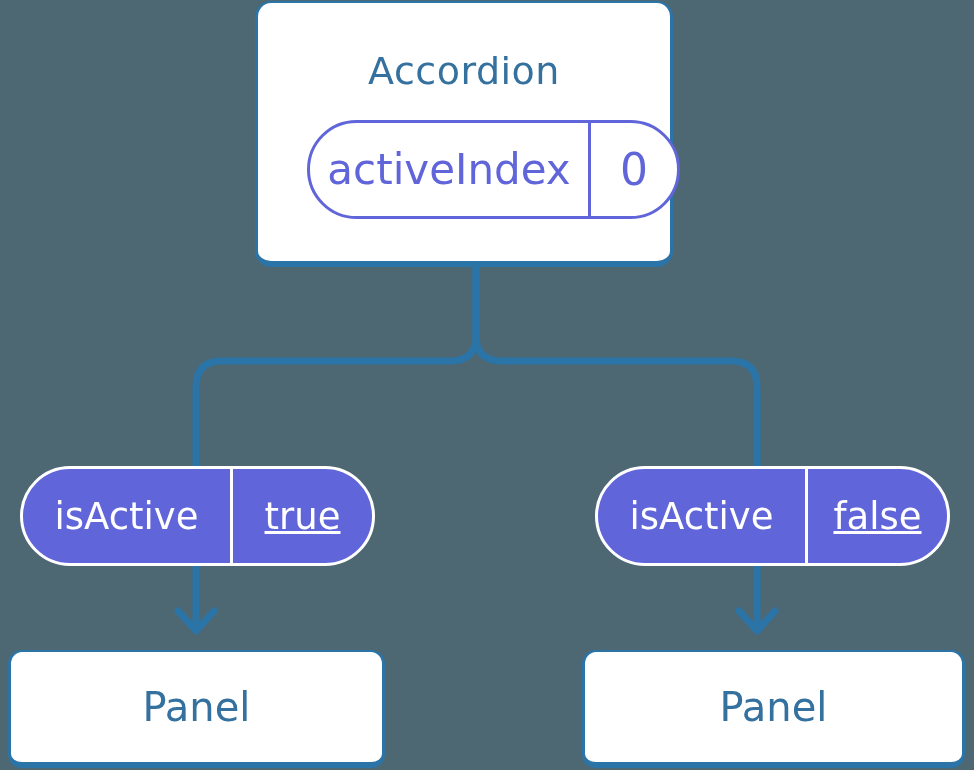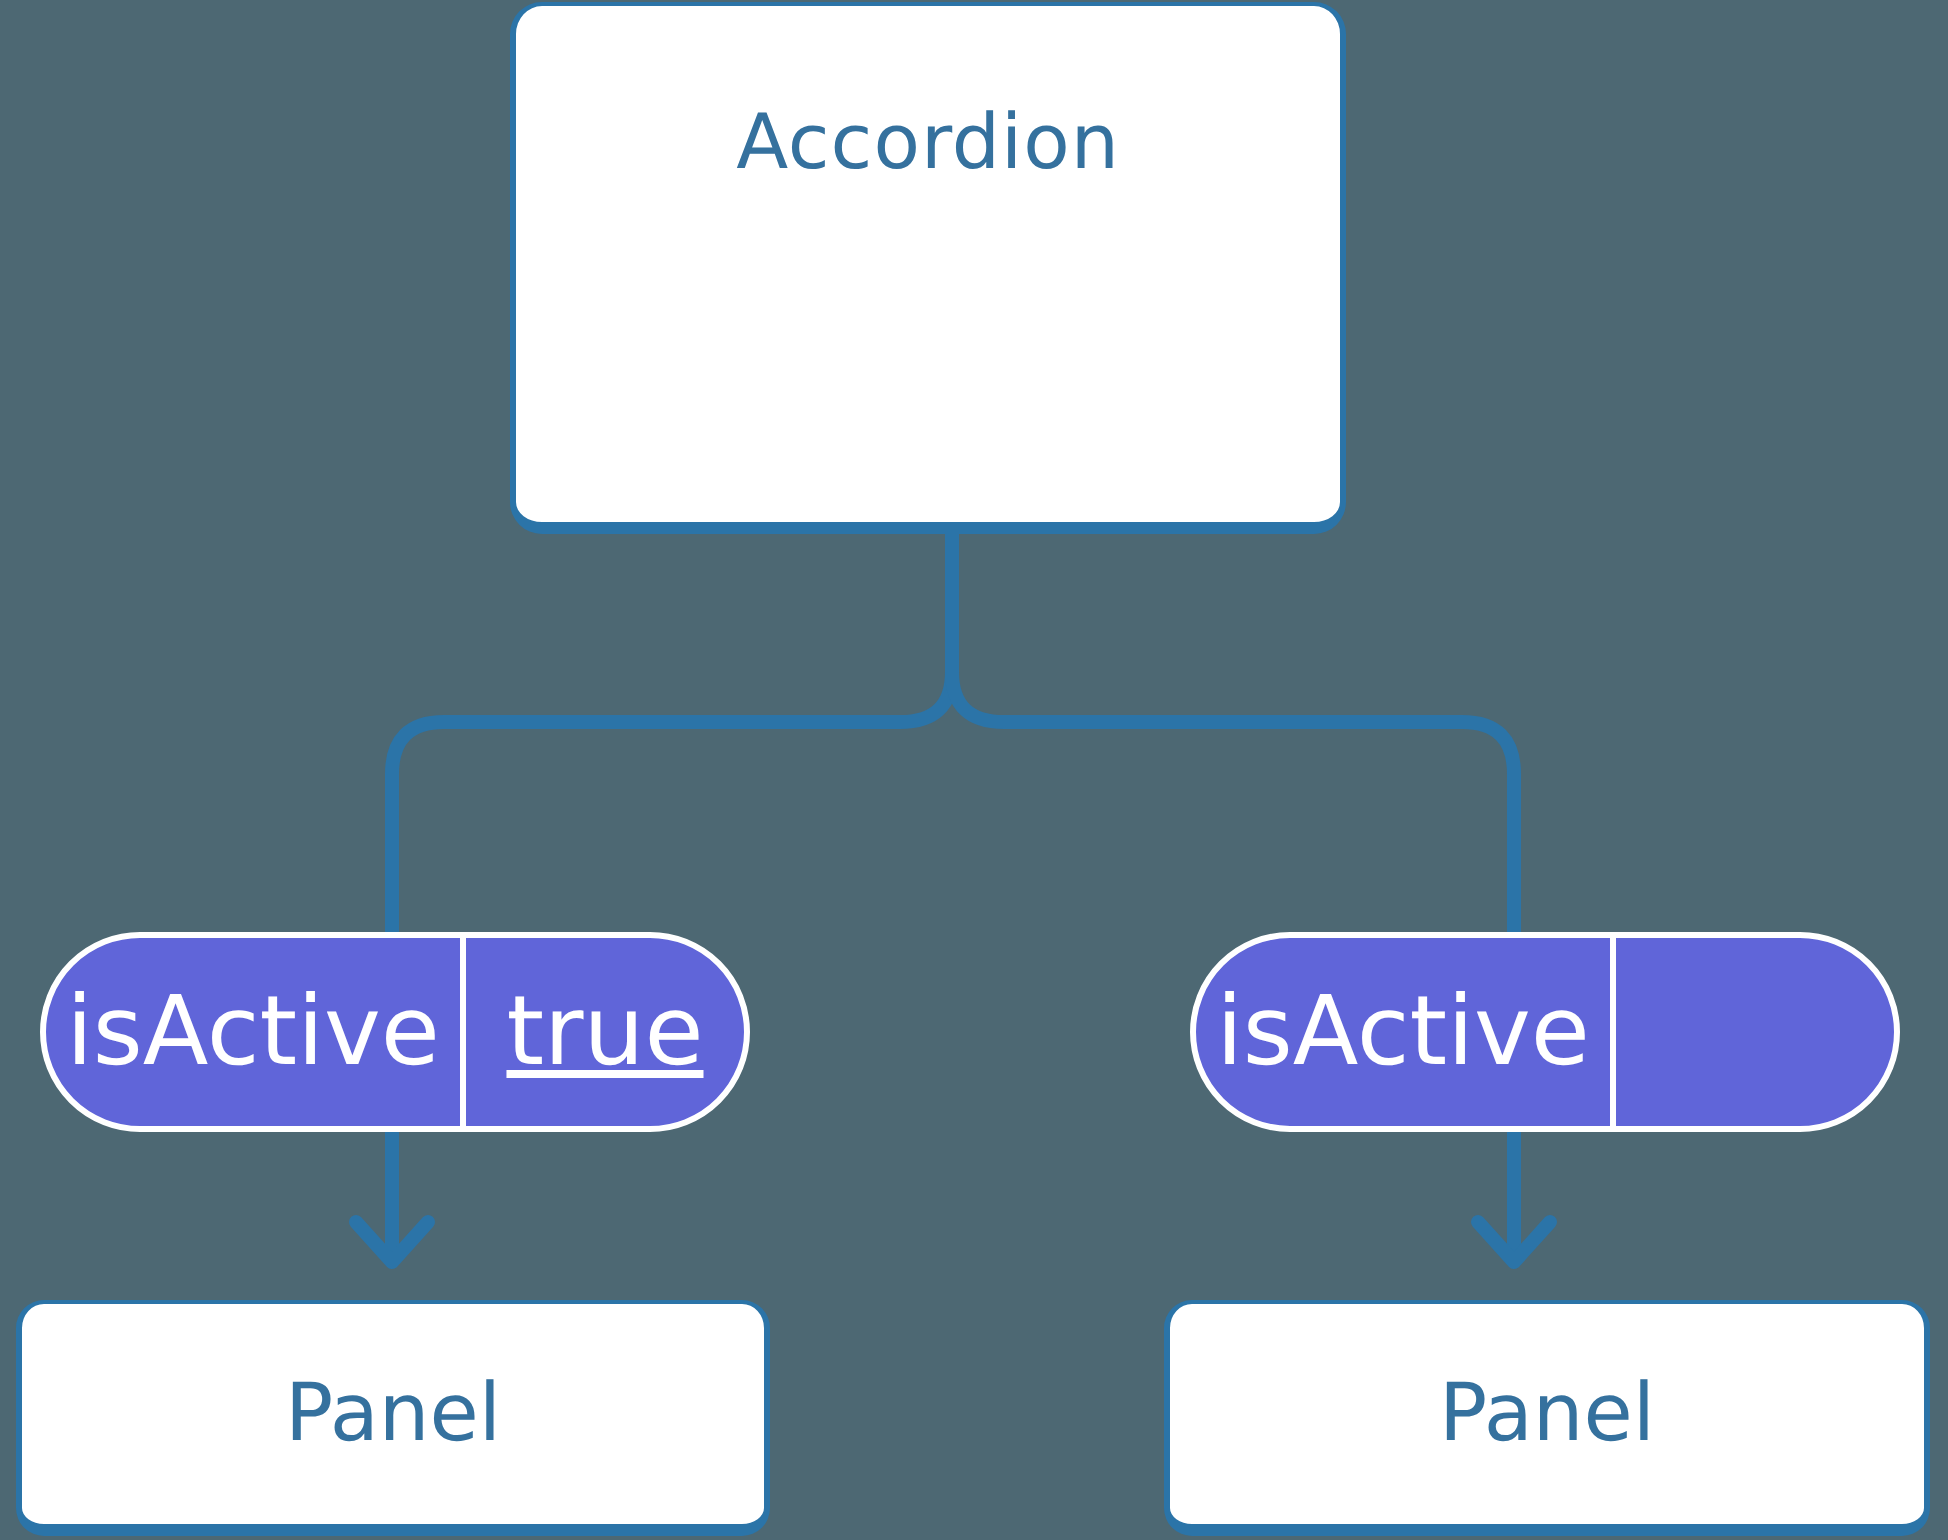--- a/index.html
+++ b/index.html
@@ -61,21 +61,21 @@
   }
   
   .prop-pill{
     position:absolute;top:466px;
     width:355px;height:100px;
     background:var(--purple);
     border:3px solid var(--pill-text);
     border-radius:52px;
     display:flex;align-items:stretch;
     color:var(--pill-text);
-    font-size:48px;
+    font-size:37px;
     z-index:3;
   }
   .prop-pill-left{left:20px;}
   .prop-pill-right{left:595px;}
   .prop-pill .pill-label-cell{
     width:207px;display:flex;align-items:center;justify-content:center;
   }
   .prop-pill .pill-divider{width:3px;background:var(--pill-text);}
   .prop-pill .pill-value-cell{
     flex:1;display:flex;align-items:center;justify-content:center;text-decoration:underline;
@@ -98,31 +98,37 @@
 
   <svg class="connector-svg" viewBox="0 0 974 770" xmlns="http://www.w3.org/2000/svg">
     <path class="connector-path" d="M476,266 L476,336 Q476,361 450,361 L222,361 Q196,361 196,387 L196,626"></path>
     <path class="connector-path" d="M476,266 L476,336 Q476,361 502,361 L731,361 Q757,361 757,387 L757,626"></path>
     <path class="connector-path" d="M178,611 L196,631 L214,611"></path>
     <path class="connector-path" d="M739,611 L757,631 L775,611"></path>
   </svg>
 
   <div class="card accordion-card">
     <div class="card-title">Accordion</div>
+    <div class="state-pill">
+      <div class="pill-label-cell">activeIndex</div>
+      <div class="pill-divider"></div>
+      <div class="pill-value-cell">0</div>
+    </div>
   </div>
 
   <div class="prop-pill prop-pill-left">
     <div class="pill-label-cell">isActive</div>
     <div class="pill-divider"></div>
     <div class="pill-value-cell">true</div>
   </div>
 
   <div class="prop-pill prop-pill-right">
     <div class="pill-label-cell">isActive</div>
     <div class="pill-divider"></div>
+    <div class="pill-value-cell">false</div>
   </div>
 
   <div class="card panel-card panel-card-left">
     <span>Panel</span>
   </div>
   <div class="card panel-card panel-card-right">
     <span>Panel</span>
   </div>
 
 </div>

